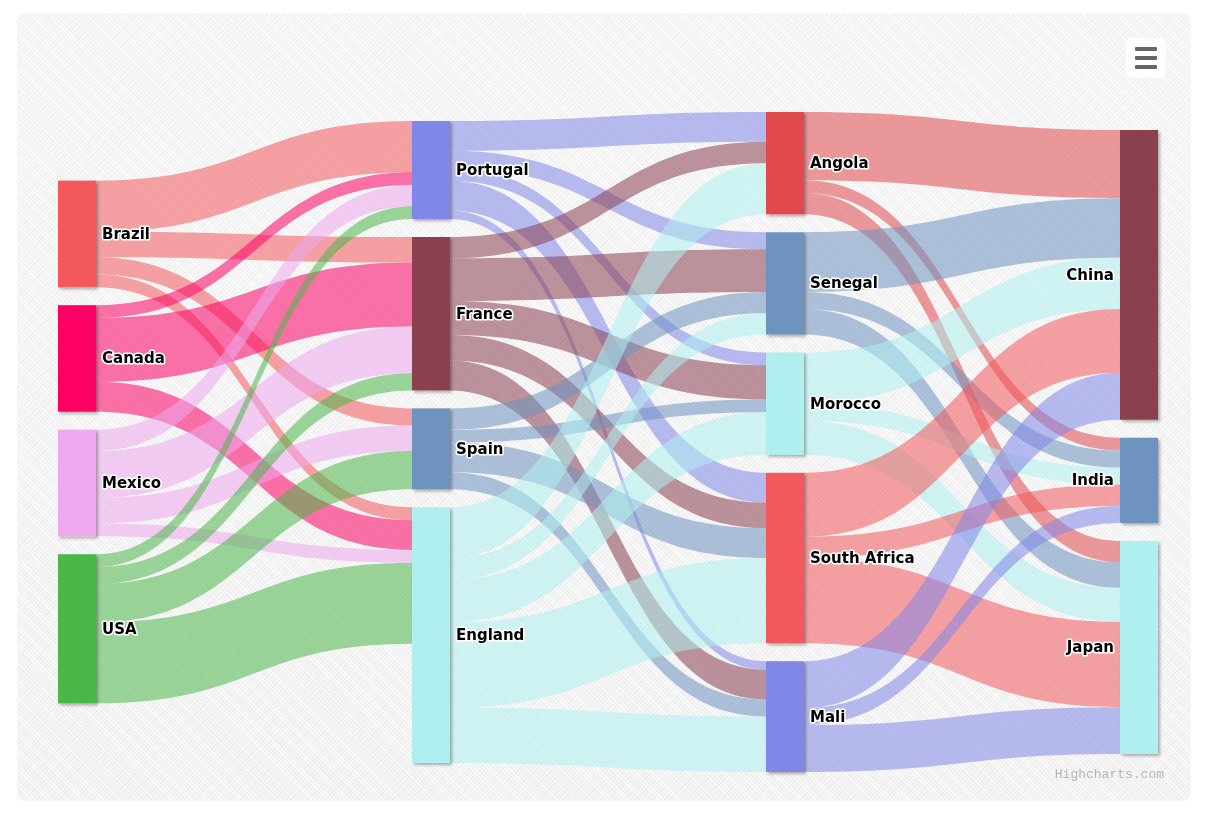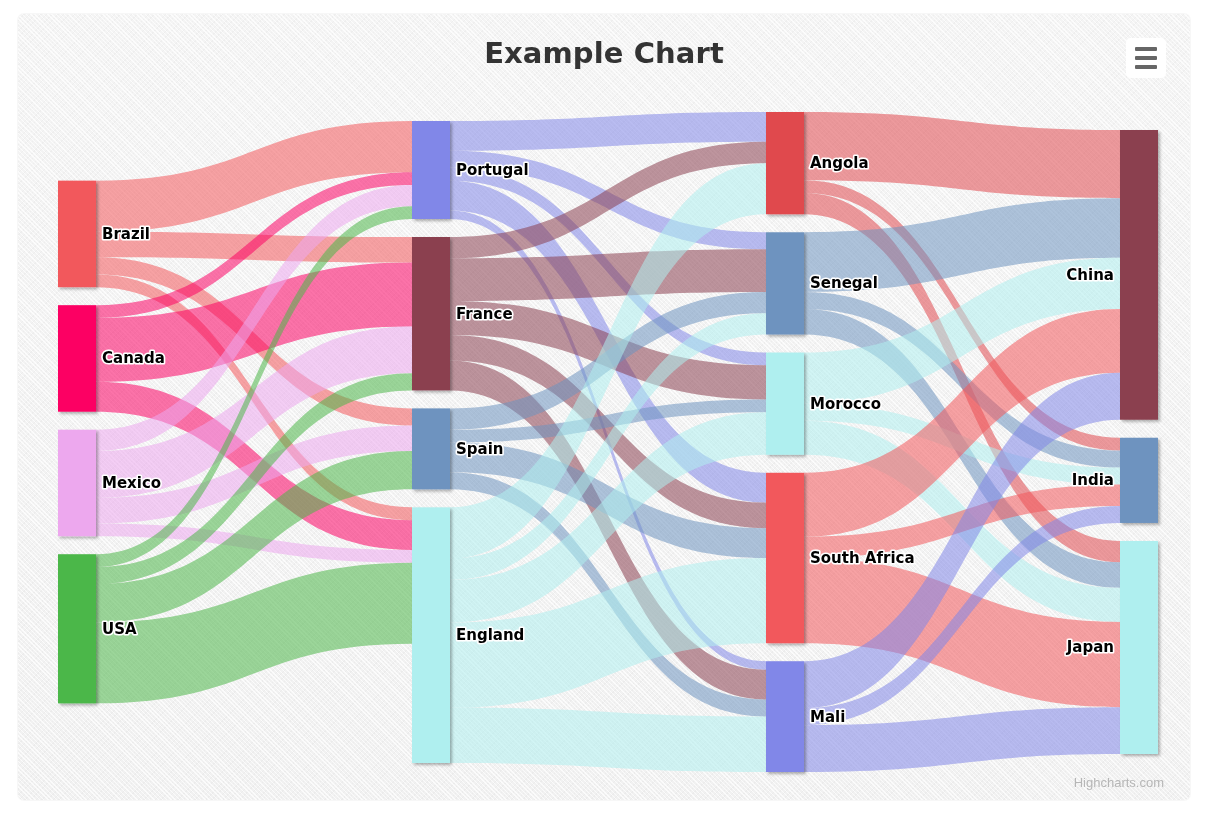--- a/index.html
+++ b/index.html
@@ -63,24 +63,24 @@
   }
   .menu-button .bar {
     width: 22px;
     height: 4px;
     border-radius: 1px;
     background: #666666;
   }
   .credits {
     position: absolute;
     right: 26px;
-    bottom: 10px;
+    bottom: 18px;
     font-size: 13px;
     color: #b6b6b6;
-    font-family: Liberation Sans, sans-serif;
+    font-family: Liberation Mono, monospace;
   }
   svg.sankey {
     position: absolute;
     left: 0;
     top: 0;
     width: 1172px;
     height: 786px;
   }
   .node-rect {
     cursor: pointer;
@@ -324,21 +324,20 @@
           <text x="792" y="274.3913043478261" class="node-label" text-anchor="start">Senegal</text>
           <text x="792" y="394.6521739130435" class="node-label" text-anchor="start">Morocco</text>
           <text x="792" y="549.0000000000001" class="node-label" text-anchor="start">South Africa</text>
           <text x="792" y="707.608695652174" class="node-label" text-anchor="start">Mali</text>
           <text x="1096" y="265.8695652173913" class="node-label" text-anchor="end">China</text>
           <text x="1096" y="471.34782608695656" class="node-label" text-anchor="end">India</text>
           <text x="1096" y="638.4782608695652" class="node-label" text-anchor="end">Japan</text>
         </g>
     </svg>
 
-    <div class="chart-title">Example Chart</div>
 
     <div class="menu-button" title="Chart context menu">
       <span class="bar"></span>
       <span class="bar"></span>
       <span class="bar"></span>
     </div>
 
     <div class="credits">Highcharts.com</div>
   </div>
 </div>

